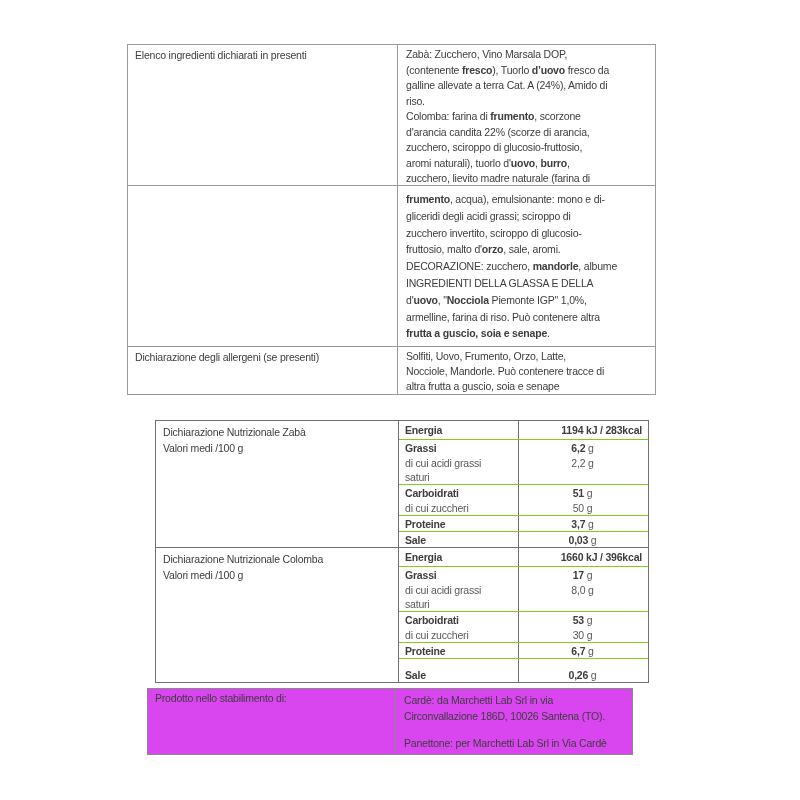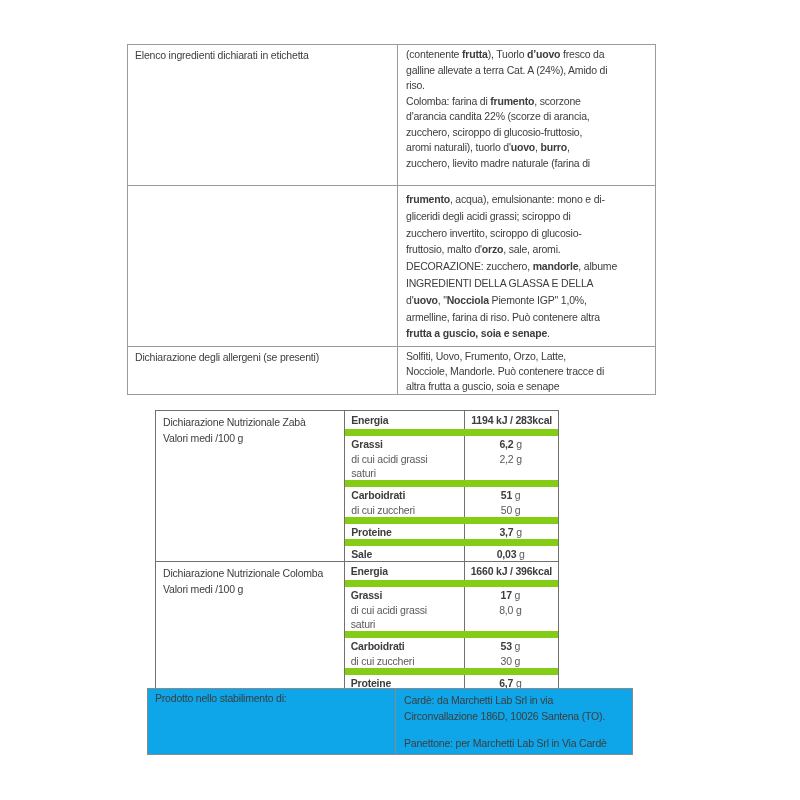--- a/index.html
+++ b/index.html
@@ -20,49 +20,50 @@
   .ing-content{flex:1;padding:2px 2px 0 8px;box-sizing:border-box}
   .r0{height:140px}
   .r0 .ing-content .line{line-height:15.5px}
   .r1{height:161px}
   .r1 .ing-content{padding-top:5px}
   .r1 .ing-content .line{line-height:16.8px}
   .r2{height:48px}
   .r2 .ing-content .line{line-height:15.2px}
 
   
-  #tableB{position:absolute;left:155px;top:410px;width:404px;border:1px solid #707070;background:#fff;box-sizing:border-box}
+  #tableB{position:absolute;left:155px;top:420px;width:494px;border:1px solid #707070;background:#fff;box-sizing:border-box}
   .nut-section{display:flex}
   .nut-section + .nut-section{border-top:1px solid #707070}
   .nut-left{width:243px;border-right:1px solid #707070;box-sizing:border-box;padding:3px 6px 0 7px;line-height:16px}
   .nut-right{flex:1;display:flex;flex-direction:column}
-  .nut-group + .nut-group{border-top:7px solid #84cc16}
+  .nut-group + .nut-group{border-top:1px solid #84cc16}
   .nut-row{display:flex}
   .nut-name{width:120px;border-right:1px solid #707070;box-sizing:border-box;padding:1px 4px 0 6px;line-height:14px;white-space:pre-line}
   .nut-value{flex:1;text-align:center;padding:1px 6px 0 4px;line-height:14px;white-space:nowrap}
-  .nut-value.left{text-align:left;padding-left:6px}
+  .nut-value.left{text-align:right;padding-left:6px}
   .nut-row.energy .nut-name,.nut-row.energy .nut-value{padding-top:2px;padding-bottom:2px}
   .nut-row.gap .nut-name,.nut-row.gap .nut-value{padding-top:9px}
 
   
-  #tableC{position:absolute;left:147px;top:688px;width:486px;border:1px solid #8a8a8a;background:#0ea5e9;box-sizing:border-box}
+  #tableC{position:absolute;left:147px;top:688px;width:486px;border:1px solid #8a8a8a;background:#d946ef;box-sizing:border-box}
   .fac-row{display:flex}
   .fac-label{width:248px;border-right:1px solid #8a8a8a;box-sizing:border-box;padding:3px 6px 0 7px}
   .fac-content{flex:1;padding:3px 2px 2px 8px}
   .fac-content .line{line-height:16.2px}
   .fac-content .line.empty{height:11px}
 </style>
 </head>
 <body>
 
 <div id="tableA">
     <div class="ing-row r0">
-      <div class="ing-label">Elenco ingredienti dichiarati in etichetta</div>
+      <div class="ing-label">Elenco ingredienti dichiarati in presenti</div>
       <div class="ing-content">
-        <div class="line"><span>(contenente </span><span class="b">frutta</span><span>), Tuorlo </span><span class="b">d’uovo</span><span> fresco da</span></div>
+        <div class="line"><span>Zabà: Zucchero, Vino Marsala DOP,</span></div>
+        <div class="line"><span>(contenente </span><span class="b">fresco</span><span>), Tuorlo </span><span class="b">d’uovo</span><span> fresco da</span></div>
         <div class="line"><span>galline allevate a terra Cat. A (24%), Amido di</span></div>
         <div class="line"><span>riso.</span></div>
         <div class="line"><span>Colomba: farina di </span><span class="b">frumento</span><span>, scorzone</span></div>
         <div class="line"><span>d'arancia candita 22% (scorze di arancia,</span></div>
         <div class="line"><span>zucchero, sciroppo di glucosio-fruttosio,</span></div>
         <div class="line"><span>aromi naturali), tuorlo d'</span><span class="b">uovo</span><span>, </span><span class="b">burro</span><span>,</span></div>
         <div class="line"><span>zucchero, lievito madre naturale (farina di</span></div>
       </div>
     </div>
     <div class="ing-row r1">

